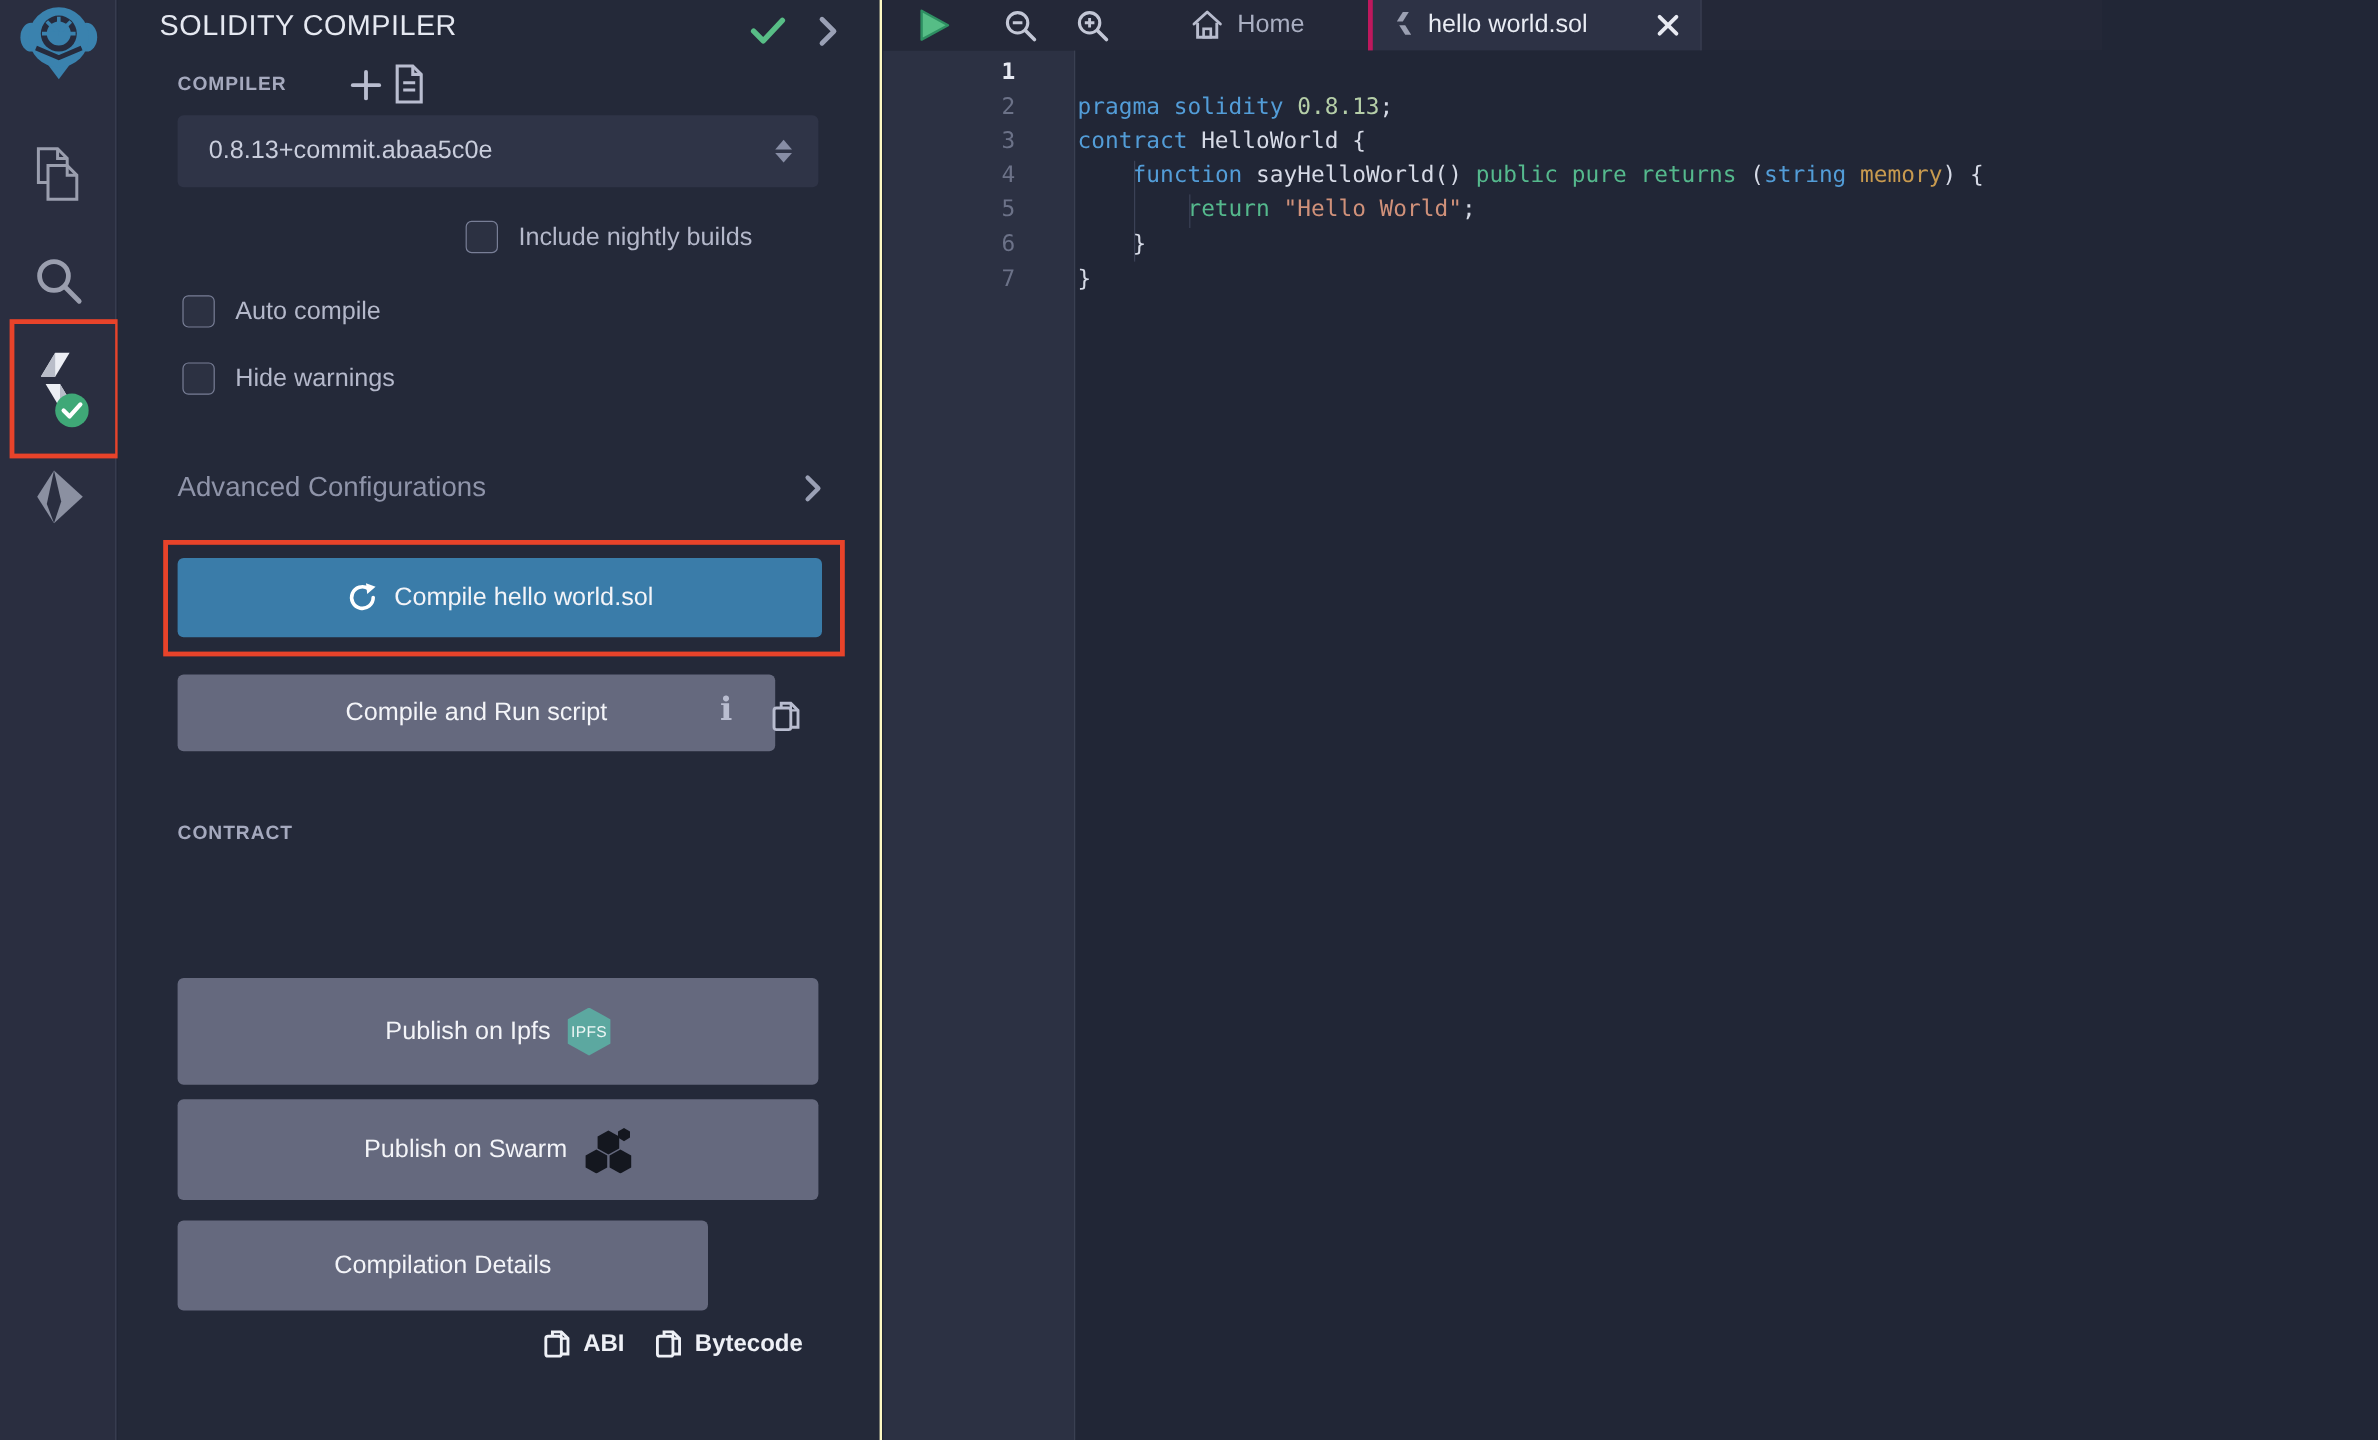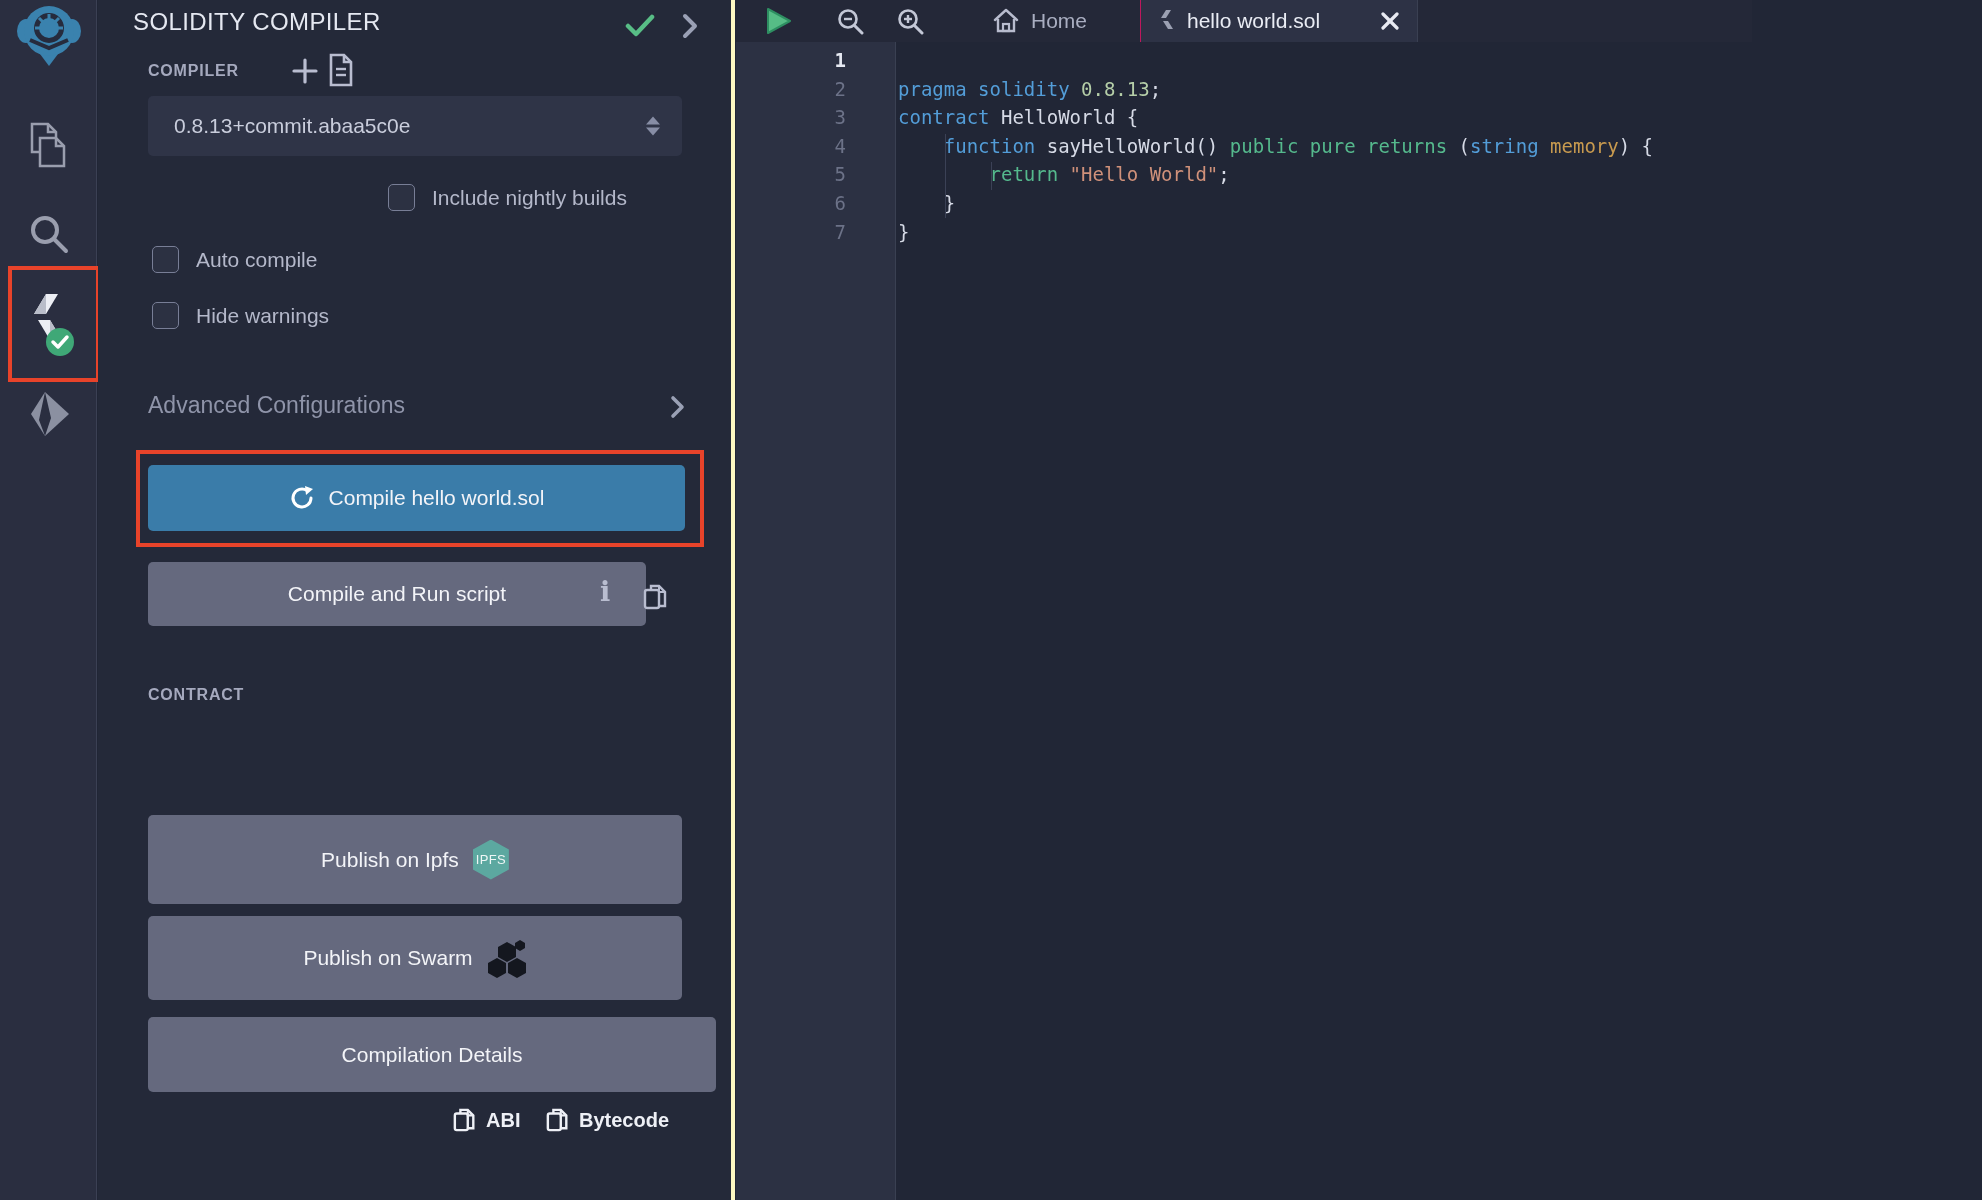--- a/index.html
+++ b/index.html
@@ -8,21 +8,21 @@
   .app { position:relative; width:1982px; height:1200px; overflow:hidden;
          background:var(--bg-editor,#212636); }
 
   
   .rail { position:absolute; left:0; top:0; width:97px; height:1200px;
           background:var(--bg-rail,#2a2e40); border-right:1px solid #3b4054; }
   .rail-icon { position:absolute; left:0; width:97px; display:flex; justify-content:center; cursor:pointer; }
 
   
   .panel { position:absolute; left:98px; top:0; width:637px; height:1200px;
-           background:var(--bg-panel,#242939); border-right:4px solid #fef9c3; }
+           background:var(--bg-panel,#242939); border-right:2px solid #fef9c3; }
   .panel-title { position:absolute; left:35px; top:8px; font-size:24px; color:#e5e8f1;
                  font-weight:500; letter-spacing:.4px; }
   .sec-label { position:absolute; font-size:16px; color:#a5a9be; letter-spacing:.8px; font-weight:700; }
   .select { position:absolute; left:50px; width:534px; height:60px; background:var(--bg-select,#2f3447);
             border-radius:5px; color:#c9cddc; font-size:21px; display:flex; align-items:center;
             padding:0 26px; cursor:pointer; }
   .updown { position:absolute; right:22px; top:50%; transform:translateY(-50%); display:flex;
             flex-direction:column; gap:3px; }
   .updown i { width:0; height:0; border-left:7px solid transparent; border-right:7px solid transparent; display:block; }
   .updown .u { border-bottom:8px solid #878da5; }
@@ -46,21 +46,21 @@
                 color:#eef6f5; font-size:13px; font-weight:normal; letter-spacing:.3px; }
 
   
   .editor { position:absolute; left:736px; top:0; width:1246px; height:1200px; background:var(--bg-editor,#212636); }
   .gutter-bg { position:absolute; left:0; top:42px; width:160px; height:1158px;
                background:var(--bg-gutter,#2c3143); border-right:1px solid #3a4052; }
   .tabbar { position:absolute; left:0; top:0; width:1016px; height:42px; background:#242838; }
   .tab-home { position:absolute; left:204px; top:0; width:200px; height:42px; display:flex;
               align-items:center; justify-content:center; gap:12px; color:#a9aec1; font-size:21px; cursor:pointer; }
   .tab-active { position:absolute; left:404px; top:0; width:278px; height:42px;
-                background:var(--bg-tab-active,#2d3245); border-left:1px solid #be185d; border-right:1px solid #3a4052;
+                background:var(--bg-tab-active,#2d3245); border-left:4px solid #be185d; border-right:1px solid #3a4052;
                 display:flex; align-items:center; gap:12px; padding:0 18px; cursor:pointer; }
   .tab-active .tab-label { color:#e9ecf4; font-size:21px; }
   .toolbar-icon { position:absolute; top:7px; cursor:pointer; }
 
   .code { position:absolute; left:0; top:46px; width:1246px; font-family:"DejaVu Sans Mono", monospace;
           font-size:19px; }
   .code-line { height:28.6px; line-height:28.6px; white-space:pre; display:flex; cursor:text; }
   .ln { display:inline-block; width:110px; text-align:right; color:#6c7288; flex:0 0 110px; }
   .ln.active { color:#e6e9f2; font-weight:bold; }
   .code-text { padding-left:52px; }
@@ -201,21 +201,21 @@
     </div>
     <div class="btn btn-gray" style="top:916px; width:534px; height:84px">
       <span>Publish on Swarm</span>
       <svg width="40" height="40" viewBox="0 0 40 40">
         <polygon points="20,4 29,9 29,19 20,24 11,19 11,9" fill="#14171f"></polygon>
         <polygon points="10,20 19,25 19,35 10,40 1,35 1,25" fill="#14171f"></polygon>
         <polygon points="30,20 39,25 39,35 30,40 21,35 21,25" fill="#14171f"></polygon>
         <polygon points="33,2 38,5 38,10 33,13 28,10 28,5" fill="#14171f"></polygon>
       </svg>
     </div>
-    <div class="btn btn-gray" style="top:1017px; width:568px; height:75px">
+    <div class="btn btn-gray" style="top:1017px; width:442px; height:75px">
       <span>Compilation Details</span>
     </div>
 
     <div class="abi-item" style="left:355px">
       <svg width="24" height="28" viewBox="0 0 26 30">
         <rect x="2" y="8" width="14" height="18" rx="2" fill="none" stroke="#eef0f6" stroke-width="2.6"></rect>
         <path d="M8 8 v-4 h8 l6 6 v14 h-6" fill="none" stroke="#eef0f6" stroke-width="2.6"></path>
         <path d="M16 4 v6 h6" fill="none" stroke="#eef0f6" stroke-width="2.2"></path>
       </svg>
       <span>ABI</span>

